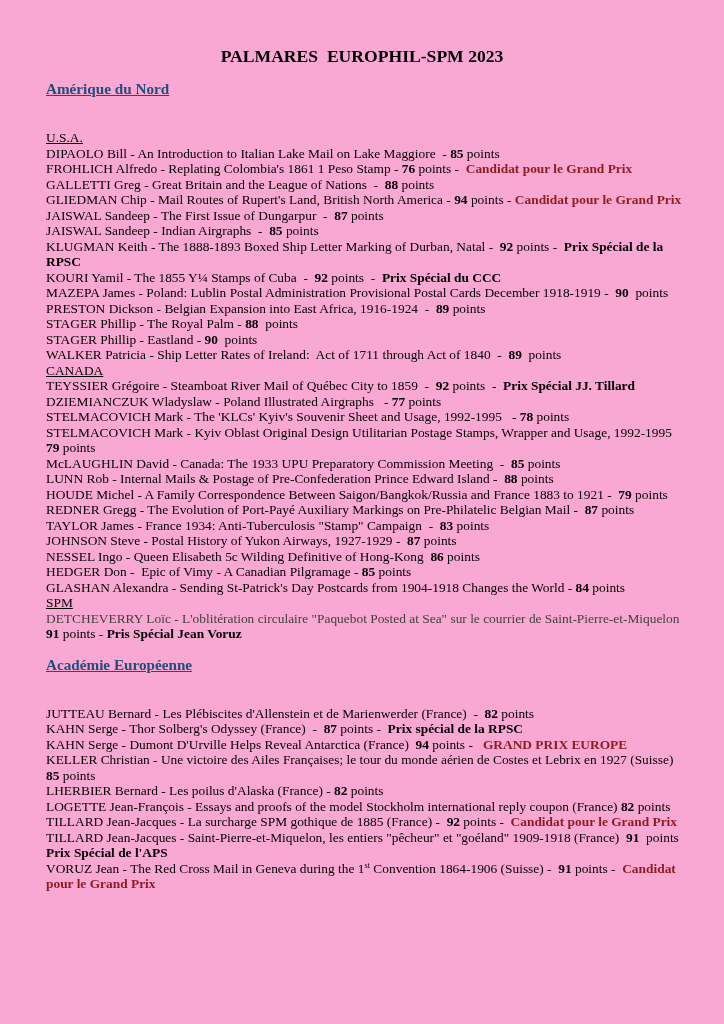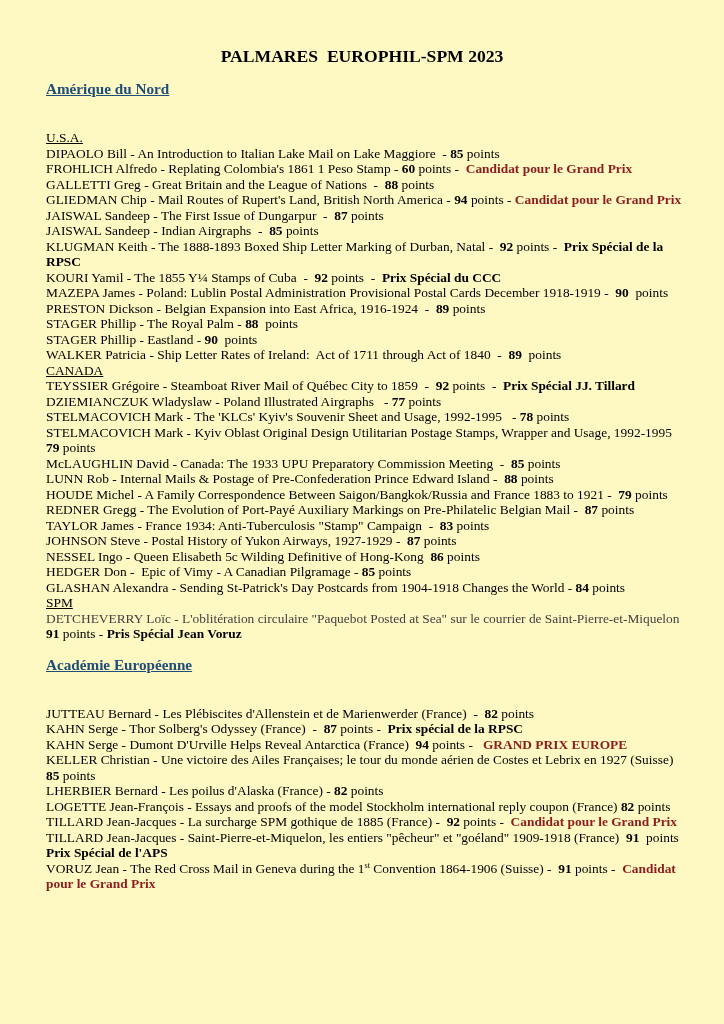--- a/index.html
+++ b/index.html
@@ -7,21 +7,21 @@
     padding: 0;
     background: #ffffff;
   }
   .page {
     position: relative;
     width: 724px;
     height: 1024px;
     box-sizing: border-box;
     padding: 46px 46px 0 46px;
     overflow: hidden;
-    background: #fef9c3;
+    background: #f9a8d4;
     font-family: "Liberation Serif", "DejaVu Serif", serif;
     font-size: 13.4px;
     line-height: 15.5px;
     color: #000000;
   }
   .title {
     margin: 0;
     text-align: center;
     font-size: 17.6px;
     font-weight: bold;
@@ -58,21 +58,21 @@
 <div class="page">
   <h1 class="title">PALMARES  EUROPHIL-SPM 2023</h1>
   <div id="sections">
   <section class="section">
     <h2 class="section-heading">Amérique du Nord</h2>
     <div class="groups">
   <div class="group">
     <div class="group-name">U.S.A.</div>
     <div class="entries">
               <p class="entry"><span>DIPAOLO Bill - An Introduction to Italian Lake Mail on Lake Maggiore  - </span><span class="b">85</span><span> points</span></p>
-              <p class="entry"><span>FROHLICH Alfredo - Replating Colombia's 1861 1 Peso Stamp - </span><span class="b">60</span><span> points -  </span><span class="award-red">Candidat pour le Grand Prix</span></p>
+              <p class="entry"><span>FROHLICH Alfredo - Replating Colombia's 1861 1 Peso Stamp - </span><span class="b">76</span><span> points -  </span><span class="award-red">Candidat pour le Grand Prix</span></p>
               <p class="entry"><span>GALLETTI Greg - Great Britain and the League of Nations  -  </span><span class="b">88</span><span> points</span></p>
               <p class="entry"><span>GLIEDMAN Chip - Mail Routes of Rupert's Land, British North America - </span><span class="b">94</span><span> points - </span><span class="award-red">Candidat pour le Grand Prix</span></p>
               <p class="entry"><span>JAISWAL Sandeep - The First Issue of Dungarpur  -  </span><span class="b">87</span><span> points</span></p>
               <p class="entry"><span>JAISWAL Sandeep - Indian Airgraphs  -  </span><span class="b">85</span><span> points</span></p>
               <p class="entry"><span>KLUGMAN Keith - The 1888-1893 Boxed Ship Letter Marking of Durban, Natal -  </span><span class="b">92</span><span> points -  </span><span class="b">Prix Spécial de la
 RPSC</span></p>
               <p class="entry"><span>KOURI Yamil - The 1855 Y¼ Stamps of Cuba  -  </span><span class="b">92</span><span> points  -  </span><span class="b">Prix Spécial du CCC</span></p>
               <p class="entry"><span>MAZEPA James - Poland: Lublin Postal Administration Provisional Postal Cards December 1918-1919 -  </span><span class="b">90</span><span>  points</span></p>
               <p class="entry"><span>PRESTON Dickson - Belgian Expansion into East Africa, 1916-1924  -  </span><span class="b">89</span><span> points</span></p>
               <p class="entry"><span>STAGER Phillip - The Royal Palm - </span><span class="b">88</span><span>  points</span></p>

